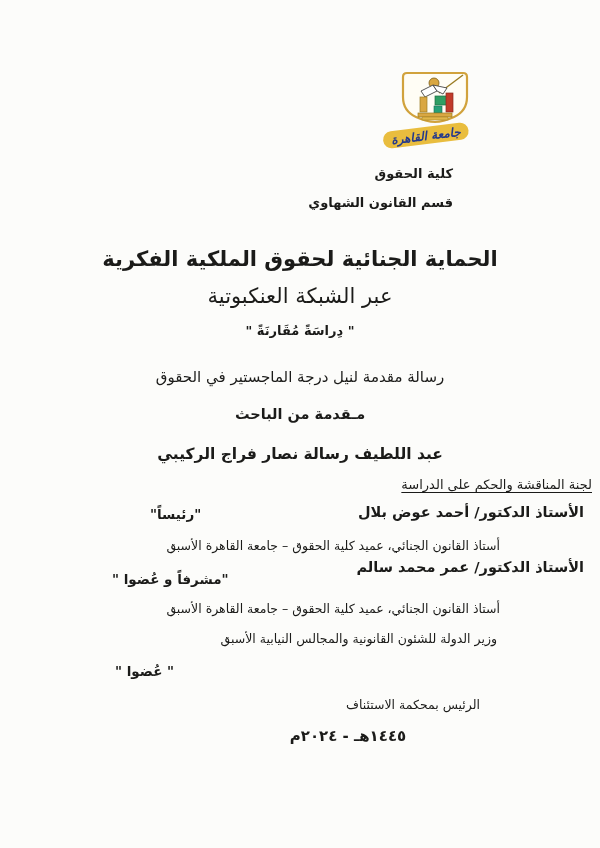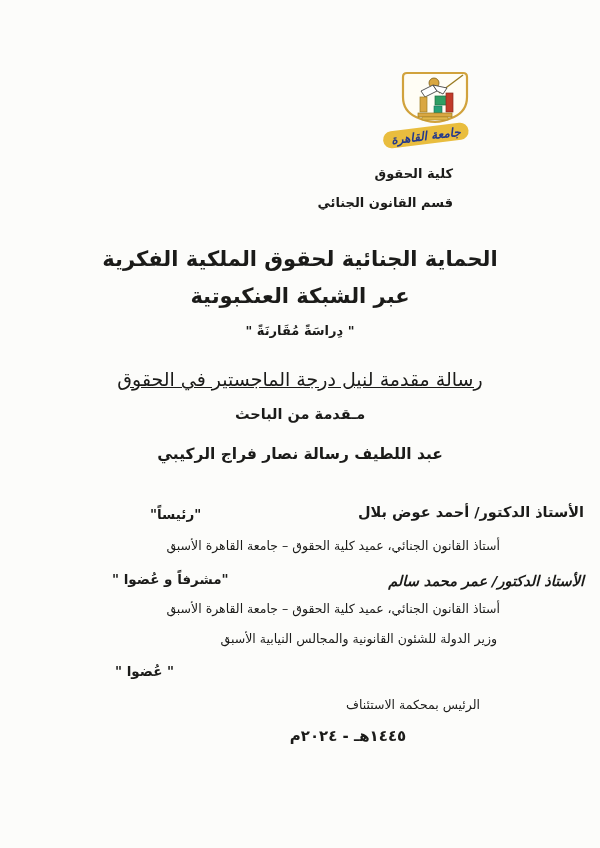--- a/index.html
+++ b/index.html
@@ -16,38 +16,38 @@
     direction:rtl;
     overflow:hidden;
   }
   .abs{position:absolute;white-space:nowrap;}
   .center{left:0;width:100%;text-align:center;}
 
   .faculty-line{top:166px;right:147px;font-size:13px;font-weight:bold;}
   .dept-line{top:195px;right:147px;font-size:13px;font-weight:bold;}
 
   .title1{top:247px;font-size:21px;font-weight:bold;letter-spacing:0px;}
-  .title2{top:284px;font-size:21px;font-weight:bold;}
+  .title2{top:284px;font-size:21px;font-weight:normal;}
   .subtitle{top:323px;font-size:13px;font-weight:bold;}
 
-  .thesis{top:368px;font-size:19px;text-decoration:underline;}
+  .thesis{top:368px;font-size:15px;}
   .presented{top:406px;font-size:14.5px;font-weight:bold;}
   .researcher{top:445px;font-size:15.5px;font-weight:bold;}
 
   .committee-heading{
     top:477px;right:8px;font-size:13px;
     text-decoration:underline;text-underline-offset:3px;
   }
   .member-name{right:16px;font-size:14.5px;font-weight:bold;}
   .member-role{font-size:13.5px;font-weight:bold;}
   .member-desc{font-size:12.5px;}
 
   .name-1{top:504px;}  .role-1{top:506px;left:150px;}
   .desc-1{top:538px;right:100px;}
-  .name-2{top:573px;font-style:italic;}  .role-2{top:571px;left:112px;}
+  .name-2{top:559px;}  .role-2{top:571px;left:112px;}
   .desc-2a{top:601px;right:100px;}
   .desc-2b{top:631px;right:103px;}
   .name-3{top:661px;}  .role-3{top:663px;left:115px;}
   .desc-3{top:697px;right:120px;}
 
   .date-line{top:727px;font-size:15px;font-weight:bold;padding-left:48px;}
 
   .logo-wrap{position:absolute;top:70px;left:378px;width:96px;height:84px;}
   .logo-wrap svg{display:block;width:96px;height:84px;}
 </style>
@@ -76,30 +76,31 @@
       </g>
 
       <g transform="rotate(-7 48 67)">
         <rect x="5" y="57" width="86" height="17" rx="8.5" fill="#e9bd3e"></rect>
         <text x="48" y="70" text-anchor="middle" font-size="12" font-weight="bold" font-style="italic" font-family="DejaVu Sans, sans-serif" fill="#24398c">جامعة القاهرة</text>
       </g>
     </svg>
   </div>
 
   <div class="abs faculty-line">كلية الحقوق</div>
-  <div class="abs dept-line">قسم القانون الجنائي</div>
+  <div class="abs dept-line">قسم القانون الشهاوي</div>
 
   <div class="abs center title1">الحماية الجنائية لحقوق الملكية الفكرية</div>
   <div class="abs center title2">عبر الشبكة العنكبوتية</div>
   <div class="abs center subtitle">" دِراسَةً مُقَارنَةً "</div>
 
   <div class="abs center thesis">رسالة مقدمة لنيل درجة الماجستير في الحقوق</div>
   <div class="abs center presented">مـقدمة من الباحث</div>
   <div class="abs center researcher">عبد اللطيف رسالة نصار فراج الركيبي</div>
 
+  <div class="abs committee-heading">لجنة المناقشة والحكم على الدراسة</div>
 
   <div class="abs member-name name-1">الأستاذ الدكتور/ أحمد عوض بلال</div>
   <div class="abs member-role role-1">"رئيساً"</div>
   <div class="abs member-desc desc-1">أستاذ القانون الجنائي، عميد كلية الحقوق – جامعة القاهرة الأسبق</div>
 
   <div class="abs member-name name-2">الأستاذ الدكتور/ عمر محمد سالم</div>
   <div class="abs member-role role-2">"مشرفاً و عُضوا "</div>
   <div class="abs member-desc desc-2a">أستاذ القانون الجنائي، عميد كلية الحقوق – جامعة القاهرة الأسبق</div>
   <div class="abs member-desc desc-2b">وزير الدولة للشئون القانونية والمجالس النيابية الأسبق</div>
 

